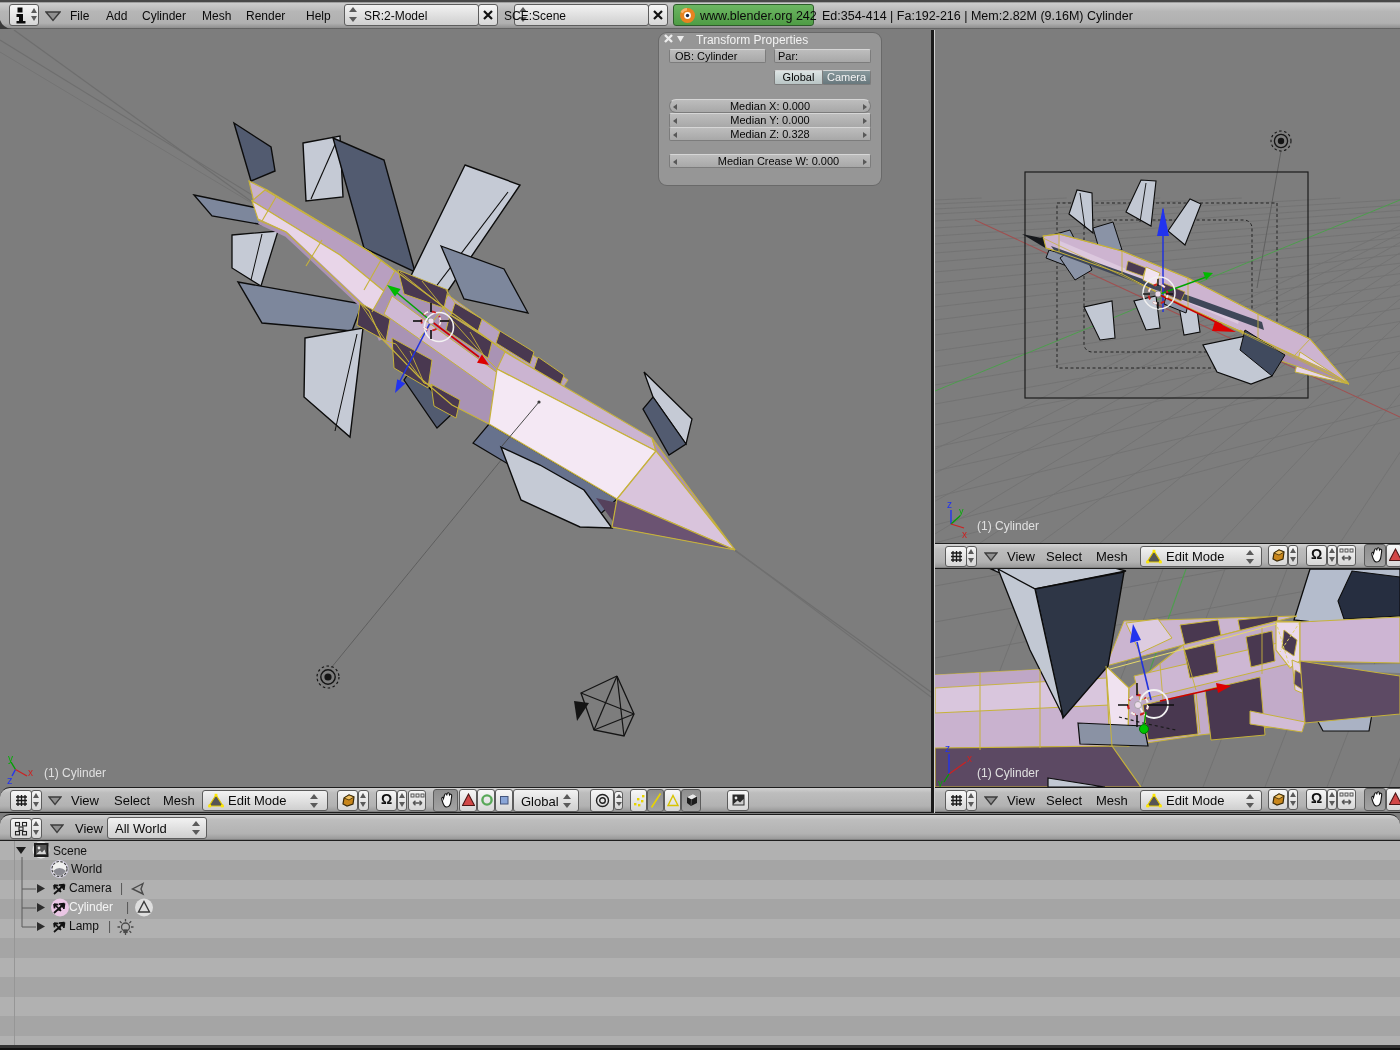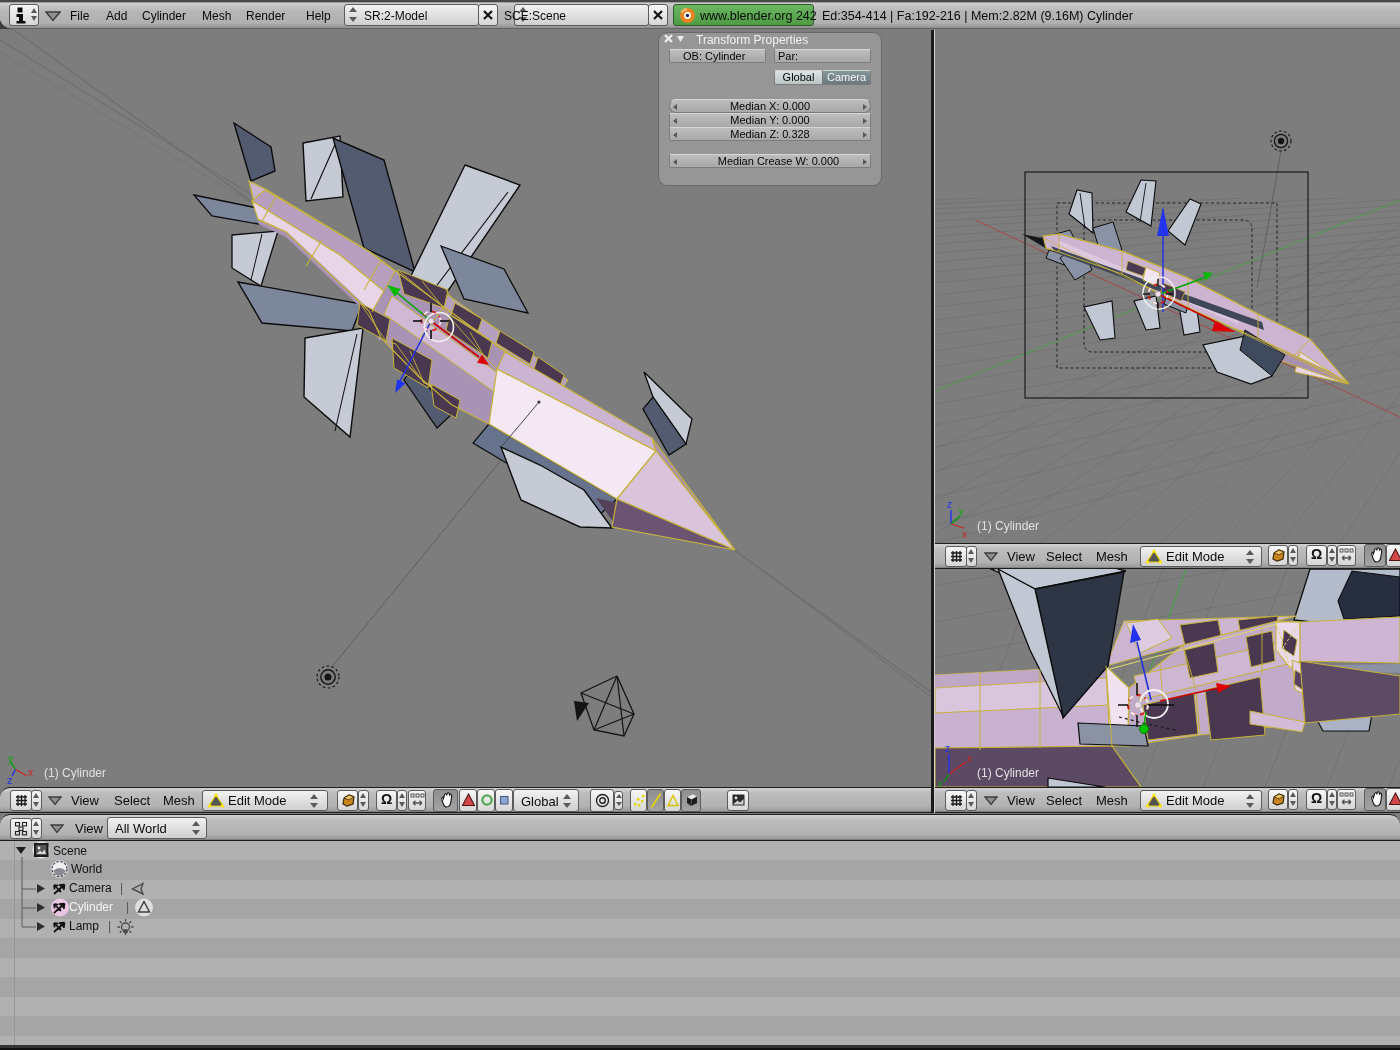--- a/index.html
+++ b/index.html
@@ -656,21 +656,21 @@
   <rect x="124" y="89" width="3" height="2.4" fill="#4a4a4a"></rect>
  </g>
 </svg>
 
 <div id="tpanel"></div>
 <svg class="abs" style="left:663px;top:33px" width="22" height="12">
       <path d="M2 2 L9 9 M9 2 L2 9" stroke="#ececec" stroke-width="2.4"></path>
       <path d="M14 3 L21 3 L17.5 9 Z" fill="#ececec"></path>
     </svg>
 <span class="abs" style="left:696px;top:33px;font-size:12px;color:#f2f2f2;">Transform Properties</span>
-<div class="pbtn" style="left:669px;top:49px;width:97px;height:14px;padding-left:13px;">OB: Cylinder</div>
+<div class="pbtn" style="left:669px;top:49px;width:97px;height:14px;padding-left:5px;">OB: Cylinder</div>
 <div class="pbtn" style="left:774px;top:49px;width:97px;height:14px;padding-left:3px;">Par:</div>
 <div class="pbtn" style="left:774px;top:70px;width:49px;height:15px;text-align:center;background:linear-gradient(#dde4e4,#b9c5c5);">Global</div>
 <div class="pbtn" style="left:822px;top:70px;width:49px;height:15px;text-align:center;background:linear-gradient(#87989c,#68787d);color:#f4f4f4;">Camera</div>
 <div class="pbtn num" style="left:669px;top:99px;width:202px;height:14px;border-radius:7px;">Median X: 0.000<div class="arrL"></div><div class="arrR"></div></div>
 <div class="pbtn num" style="left:669px;top:113px;width:202px;height:15px;">Median Y: 0.000<div class="arrL"></div><div class="arrR"></div></div>
 <div class="pbtn num" style="left:669px;top:127px;width:202px;height:14px;">Median Z: 0.328<div class="arrL"></div><div class="arrR"></div></div>
 <div class="pbtn num" style="left:669px;top:154px;width:202px;height:14px;padding-left:17px;">Median Crease W: 0.000<div class="arrL"></div><div class="arrR"></div></div>
 
 </div>
 

